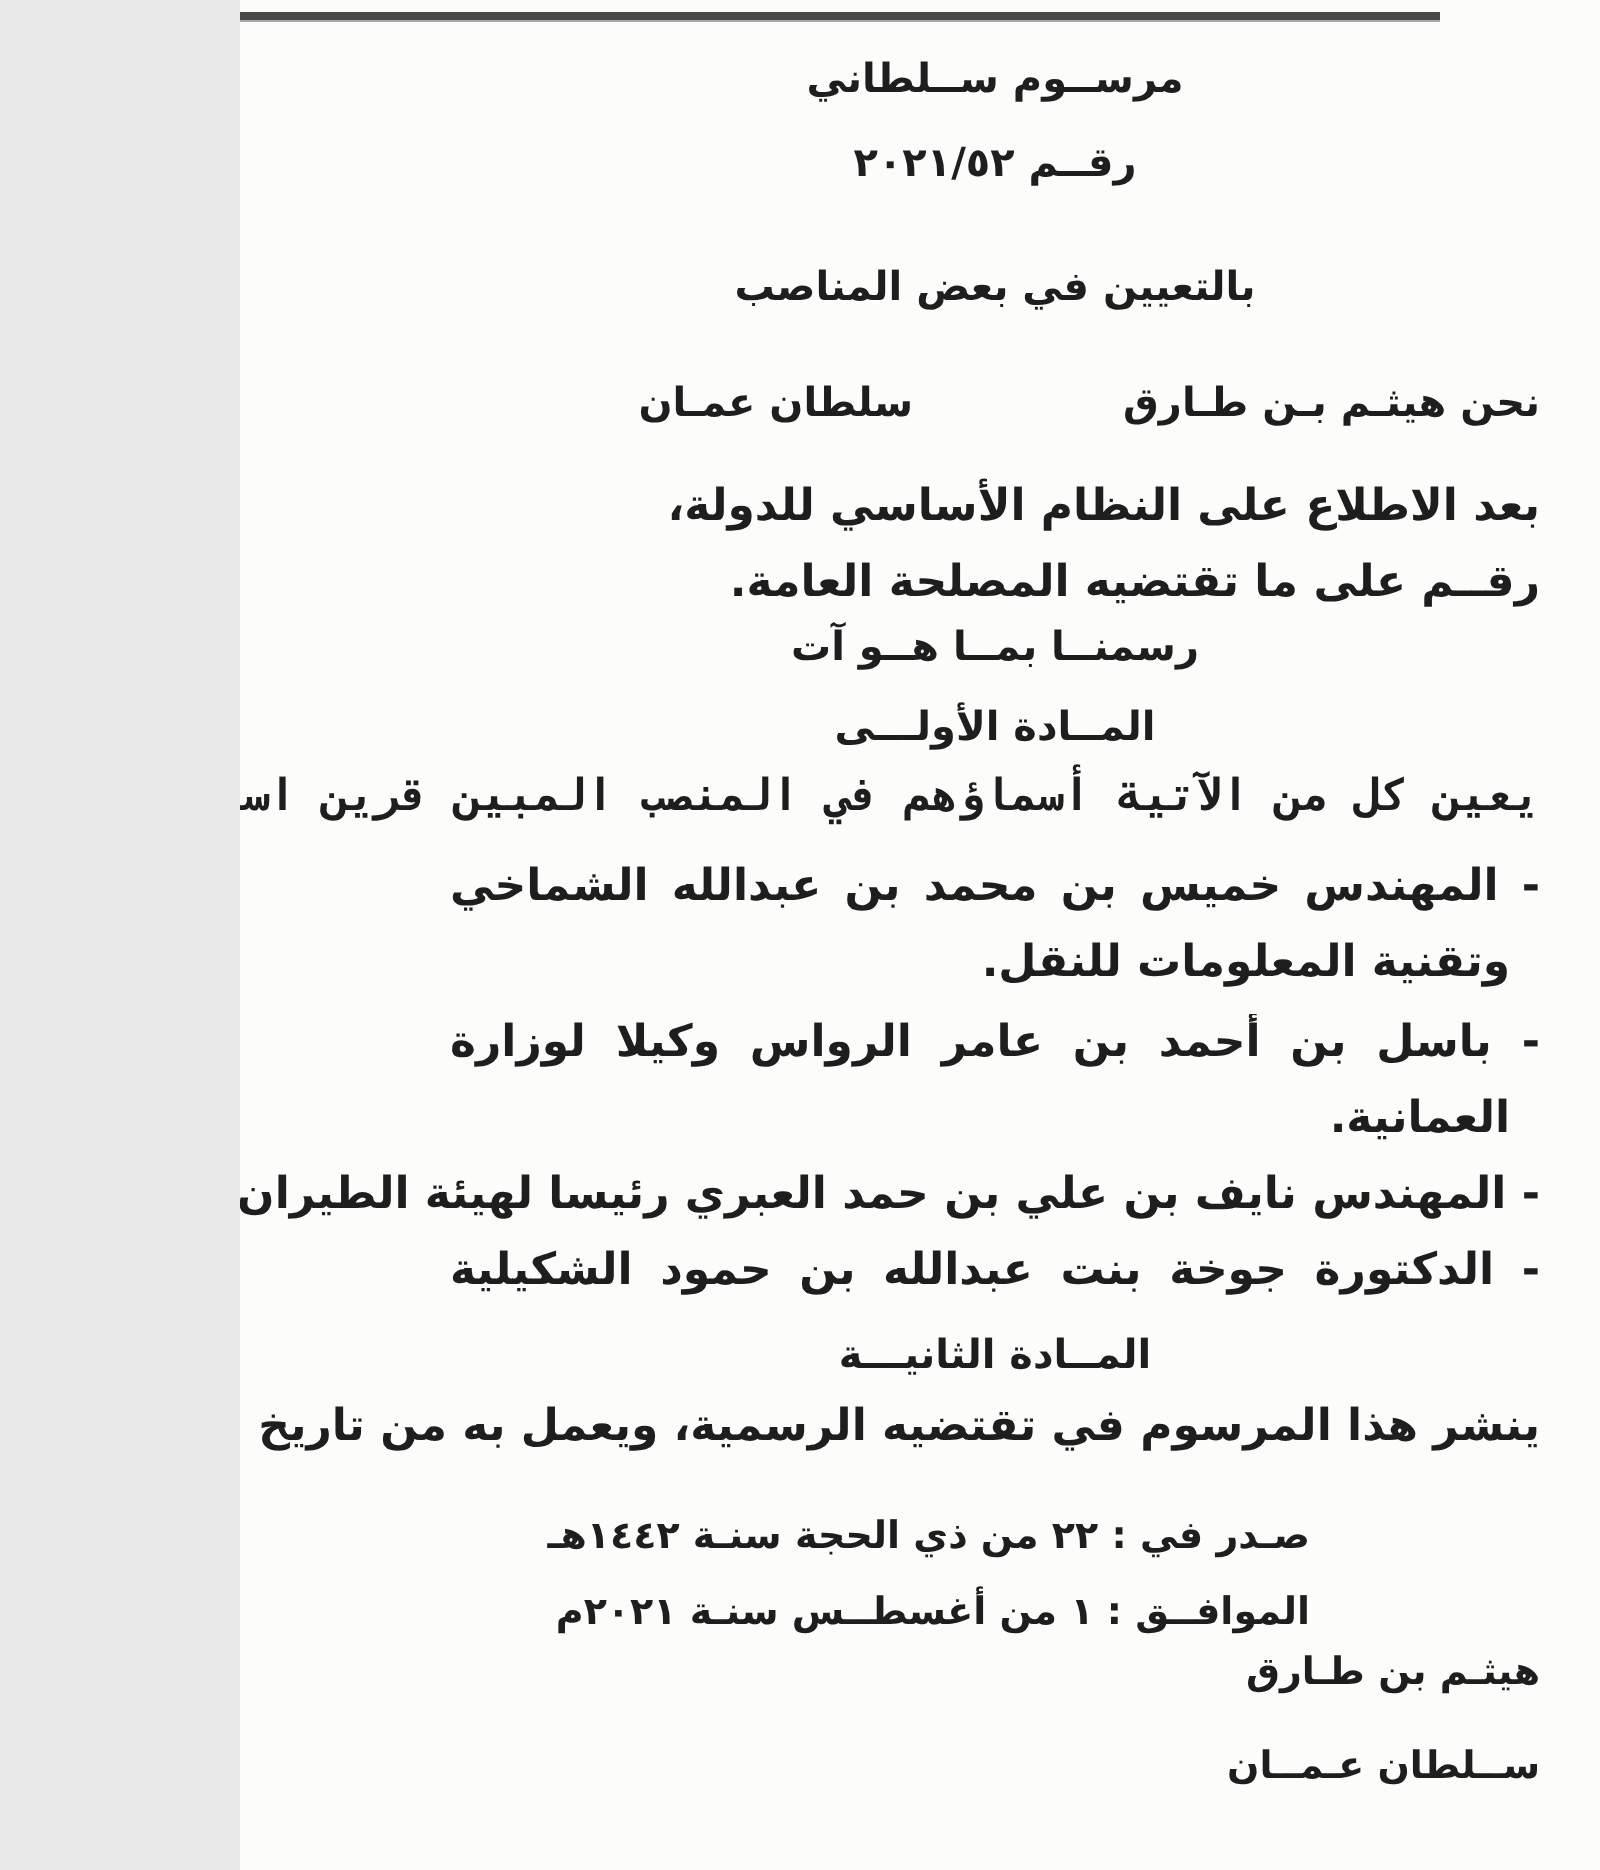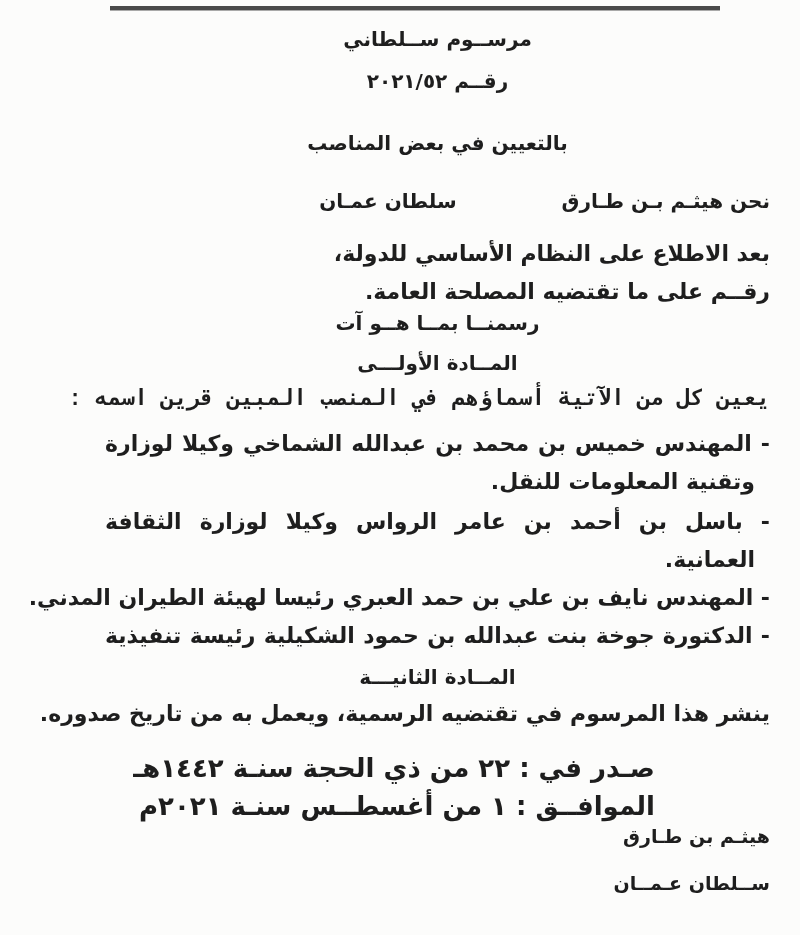--- a/index.html
+++ b/index.html
@@ -1,18 +1,18 @@
 <!DOCTYPE html>
 <html dir="rtl" lang="ar"><head>
 <meta charset="utf-8">
 <style>
   html,body{margin:0;padding:0;}
   body{background:#e9e9e9;}
   .page{
-    width:800px;height:935px;box-sizing:border-box;
+    width:680px;height:935px;box-sizing:border-box;
     background:#fcfcfb;color:#1e1e1e;
     padding:0 30px 0 105px;
     font-family:"DejaVu Sans",sans-serif;
     font-weight:bold;direction:rtl;overflow:hidden;position:relative;
   }
   .top-rule{height:4px;background:#4a4a4a;border-bottom:1px solid #a9a9a9;
     width:610px;margin:6px 50px 0 0;}
   .line{line-height:30px;font-size:22px;text-align:right;white-space:nowrap;}
   .title{font-size:20px;line-height:32px;text-align:center;white-space:nowrap;}
   .t1{margin-top:12px;}
@@ -28,21 +28,21 @@
   .intro{margin-top:6px;font-family:Liberation Mono, monospace;}
   .just{text-align:justify;text-align-last:justify;white-space:normal;
     overflow:hidden;max-height:32px;}
   .b1{margin-top:14px;}
   .cont{padding-left:0;padding-right:15px;margin-top:6px;}
   .b2{margin-top:10px;}
   .b3{margin-top:8px;}
   .b4{margin-top:8px;}
   .h-art2{margin-top:8px;}
   .art2body{margin-top:6px;}
-  .date-line{margin-top:24px;font-size:26px;line-height:30px;text-align:right;
+  .date-line{margin-top:24px;font-size:19px;line-height:30px;text-align:right;
     padding-right:115px;white-space:nowrap;}
   .date-line2{margin-top:8px;}
   .sig{font-size:19px;line-height:30px;text-align:right;white-space:nowrap;}
   .sig-name{margin-top:0;}
   .sig-title{margin-top:17px;}
 </style>
 </head>
 <body>
 
 <div class="page">

